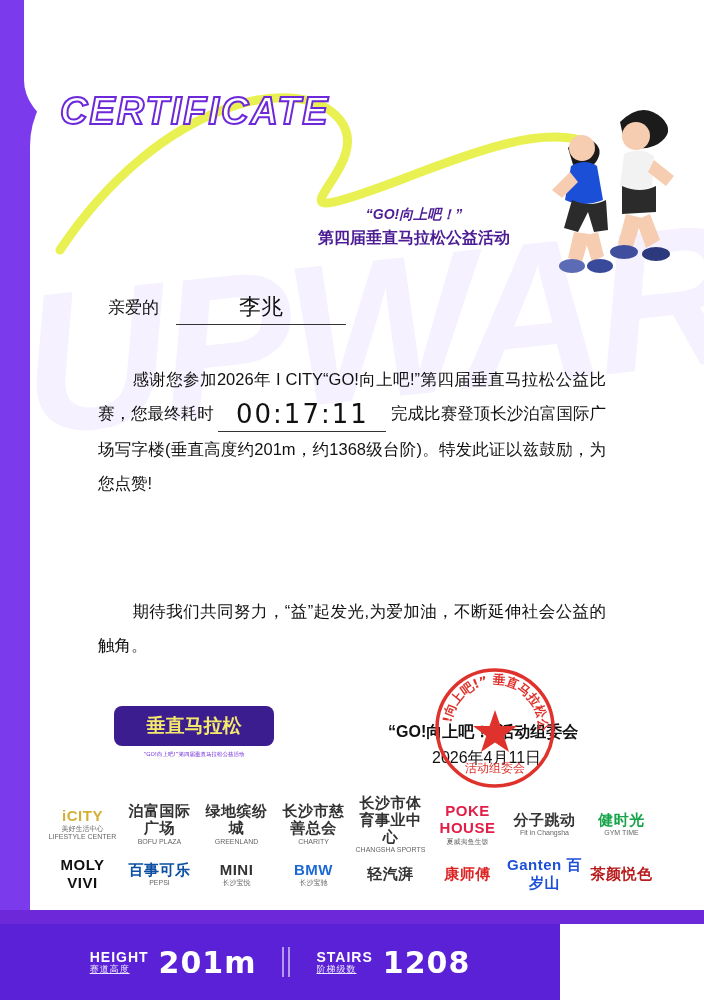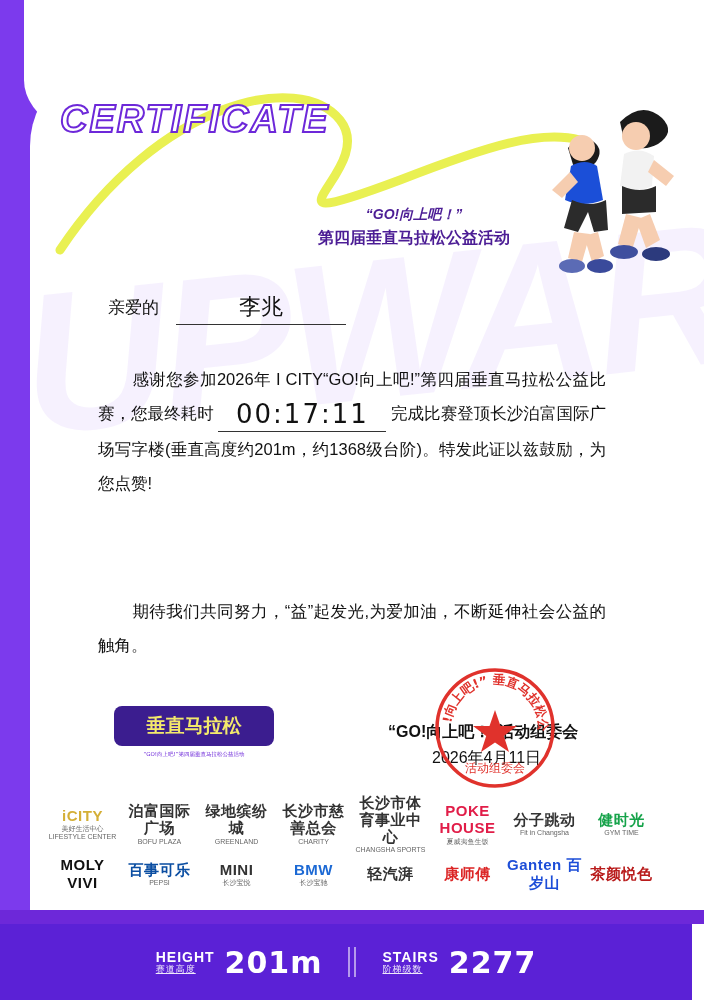--- a/index.html
+++ b/index.html
@@ -64,21 +64,21 @@
     position:absolute;left:56px;top:82px;
   }
   .title-cn{
     font-size:82px;font-weight:bold;color:#6d28d9;
     letter-spacing:2px;line-height:1;
     -webkit-text-stroke:3px #ffffff;
     text-shadow:5px 6px 0 #c4b5fd;
     font-family:"DejaVu Sans", sans-serif;
   }
   .title-en{
-    margin-top:16px;margin-left:4px;
+    margin-top:8px;margin-left:4px;
     font-size:38px;font-style:italic;font-weight:bold;
     color:#ffffff;letter-spacing:2px;
     -webkit-text-stroke:2px #6d28d9;
   }
   .swoosh{
     position:absolute;left:40px;top:60px;width:560px;height:200px;
     pointer-events:none;
   }
   .subtitle{
     position:absolute;left:318px;top:206px;
@@ -152,21 +152,21 @@
   .sponsor.s-poke .mark{color:#e11d48;}
   .sponsor.s-icity .mark{color:#d4af37;}
   .sponsor.s-gym .mark{color:#16a34a;}
   .sponsor.s-kang .mark{color:#dc2626;}
   .sponsor.s-gan .mark{color:#1d4ed8;}
   .sponsor.s-bai .mark{color:#b91c1c;}
   .sponsor.s-mol .mark{color:#111111;}
   .sponsor.s-bmw .mark{color:#1c69d4;}
   
   .footer{
-    position:absolute;left:0;bottom:0;width:692px;height:76px;
+    position:absolute;left:0;bottom:0;width:560px;height:76px;
     background:#5b21d6;
     display:flex;align-items:center;justify-content:center;
     gap:4px;
   }
   .stat{
     display:flex;align-items:center;gap:10px;padding:0 22px;
     color:#ffffff;
   }
   .stat .lbl{line-height:1.05;text-align:left;}
   .stat .lbl .en{font-size:14px;font-weight:bold;letter-spacing:1px;}
@@ -352,17 +352,17 @@
       </div>
       <div class="val">201m</div>
     </div>
     <div class="divider"></div>
     <div class="divider"></div>
     <div class="stat">
       <div class="lbl">
         <div class="en">STAIRS</div>
         <div class="cn">阶梯级数</div>
       </div>
-      <div class="val">2277</div>
+      <div class="val">1208</div>
     </div>
   </div>
 
 </div>
 
 </body></html>

